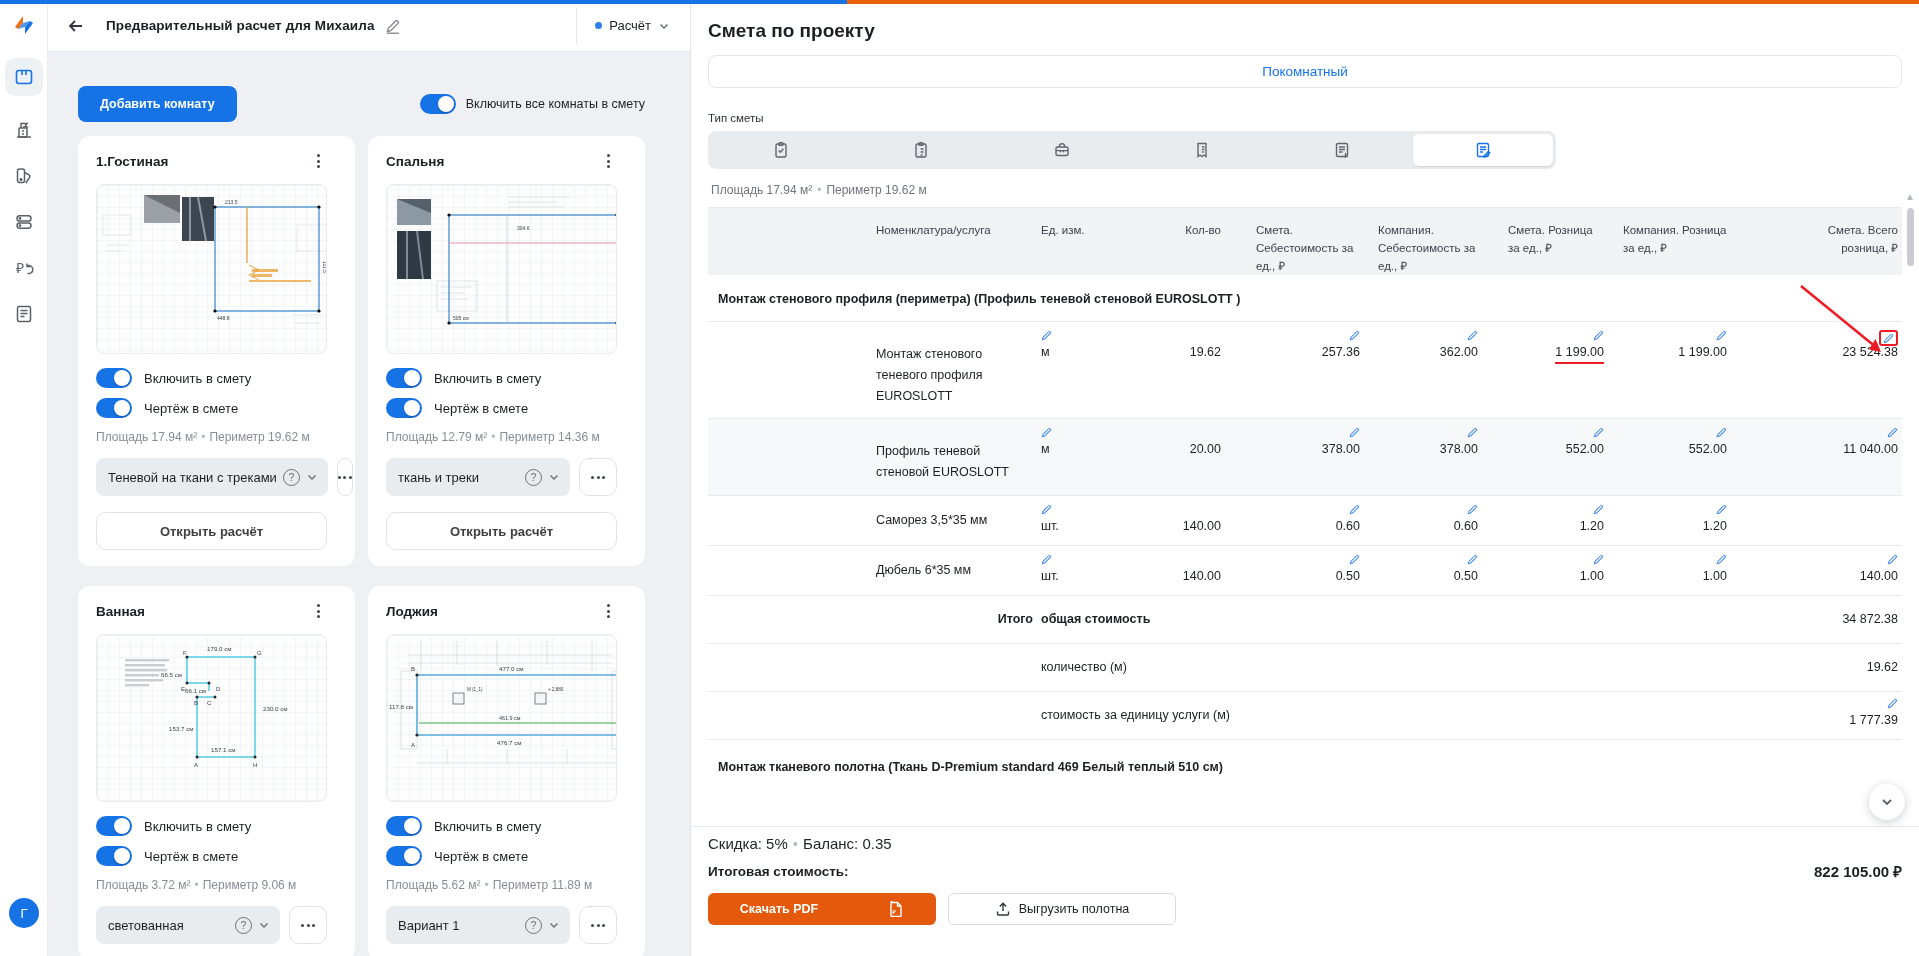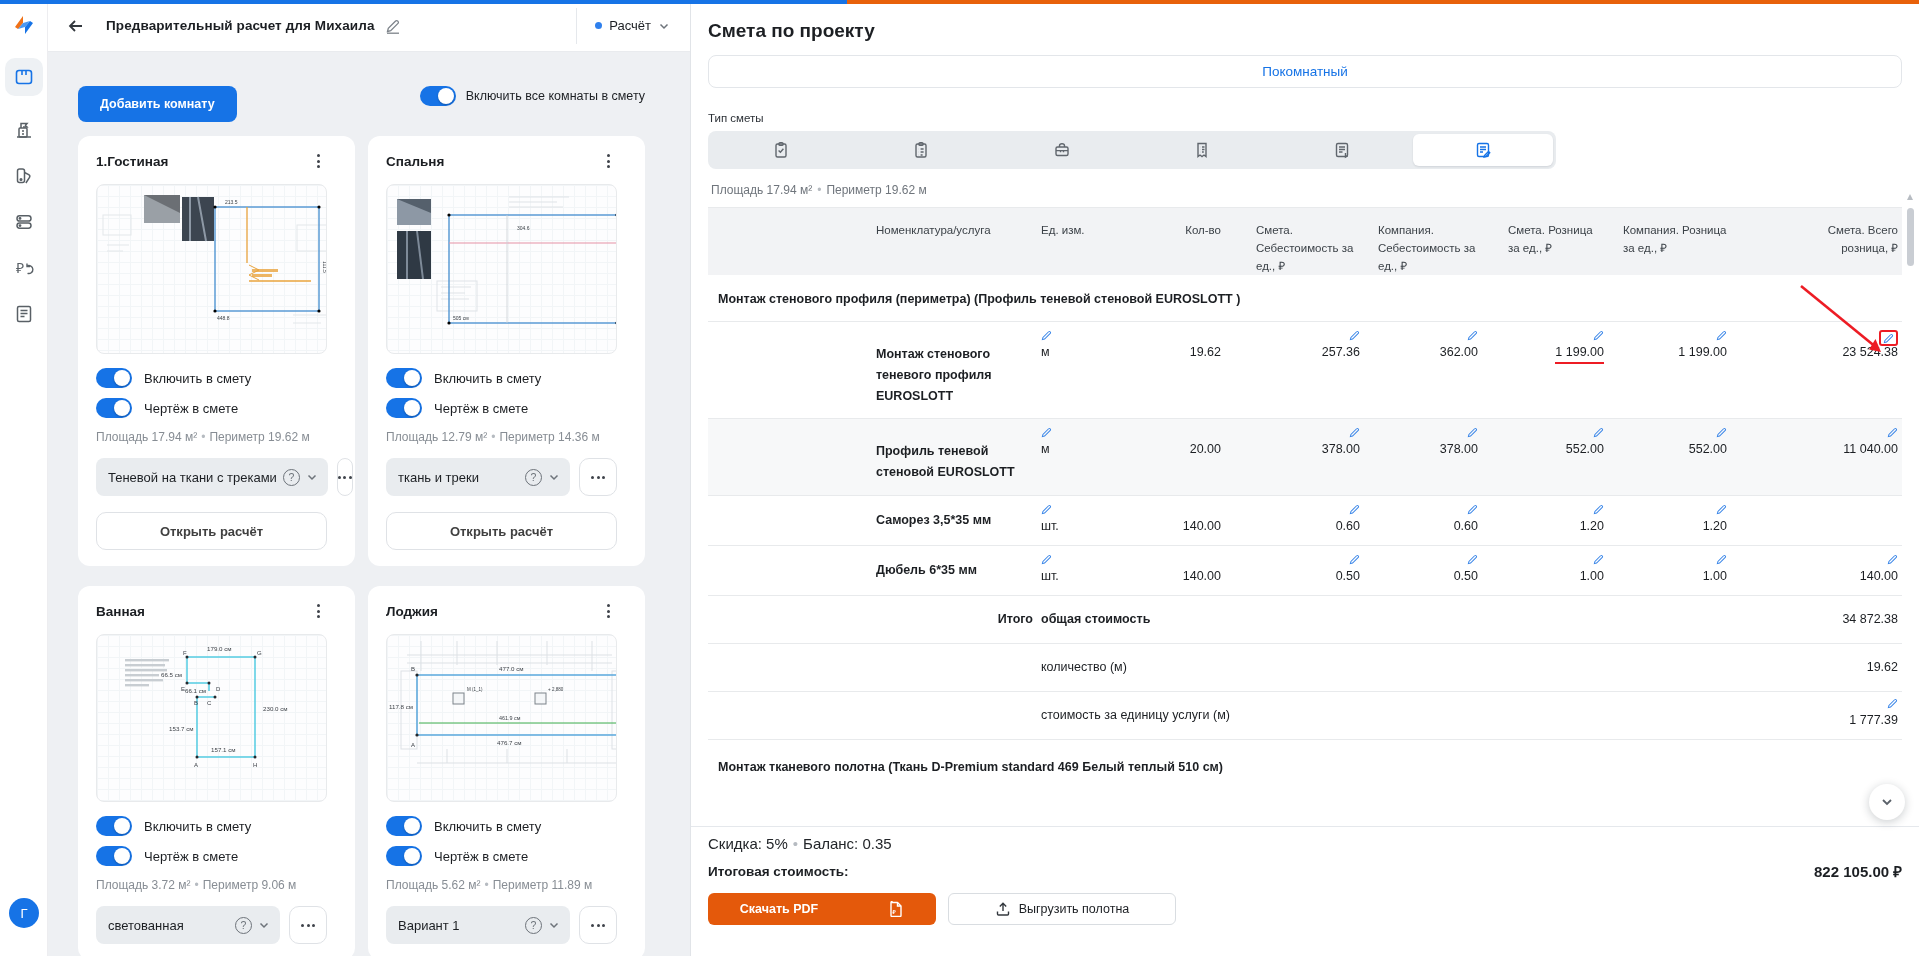--- a/index.html
+++ b/index.html
@@ -24,21 +24,21 @@
   .topbar { height:52px; background:#fff; display:flex; align-items:center; border-bottom:1px solid #e9ebee; padding-left:10px; flex:none; }
   .back-btn { width:36px; height:36px; display:flex; align-items:center; justify-content:center; color:#33383e; }
   .tb-title { font-size:13.5px; font-weight:700; margin-left:12px; letter-spacing:.1px; }
   .tb-edit { margin-left:10px; color:#7d838a; display:flex; }
   .tb-right { margin-left:auto; height:36px; border-left:1px solid #e5e8ec; display:flex; align-items:center; padding:0 20px 0 18px; gap:7px; }
   .dot-blue { width:7px; height:7px; border-radius:50%; background:#2f80ed; }
   .tb-mode { font-size:13px; color:#1c1f23; }
   .chev { color:#6d737a; display:flex; }
 
   .left-scroll { flex:1; padding:0 45px 0 30px; overflow:hidden; }
-  .actions-row { display:flex; align-items:flex-start; margin-top:34px; height:36px; }
+  .actions-row { display:flex; align-items:center; margin-top:34px; height:36px; }
   .btn-primary { background:#1673e6; color:#fff; font-size:12.5px; font-weight:700; border:none; border-radius:8px; height:36px; padding:0 22px; cursor:pointer; }
   .include-all { margin-left:auto; display:flex; align-items:center; gap:10px; }
   .include-all .lbl { font-size:12.5px; color:#1c1f23; }
 
   .switch { width:36px; height:20px; border-radius:999px; background:#1673e6; position:relative; flex:none; }
   .switch .knob { position:absolute; top:2px; left:18px; width:16px; height:16px; border-radius:50%; background:#fff; box-shadow:0 1px 2px rgba(0,0,0,.25); }
 
   .cards { display:flex; flex-wrap:wrap; gap:20px 13px; margin-top:14px; }
   .card { width:277px; background:#fff; border-radius:12px; padding:16px 28px 16px 18px; }
   .card-head { display:flex; align-items:center; justify-content:space-between; }
@@ -88,21 +88,21 @@
   .h6 { padding-right:16px; } .h6 span { max-width:96px; }
   .h7 { padding-right:16px; } .h7 span { max-width:104px; }
   .h8 { padding-right:4px; }  .h8 span { max-width:95px; text-align:right; }
 
   .group-row { padding:17px 0 15px 10px; font-size:12.5px; font-weight:700; border-bottom:1px solid #e8eaec; }
   .group-row.last { border-bottom:none; padding-top:20px; padding-bottom:30px; }
 
   .drow { border-bottom:1px solid #e8eaec; font-size:12.5px; }
   .drow.alt { background:#f7f8f9; }
   .drow > div { padding-top:8px; padding-bottom:12px; }
-  .cname { padding-left:168px; padding-top:22px !important; line-height:1.65; padding-right:8px;font-weight:bold; }
+  .cname { padding-left:168px; padding-top:22px !important; line-height:1.65; padding-right:8px; }
   .cunit  { }
   .cnum { text-align:right; }
   .c3 { padding-right:32px; } .c4 { padding-right:18px; } .c5 { padding-right:22px; }
   .c6 { padding-right:16px; } .c7 { padding-right:16px; } .c8 { padding-right:4px; }
   .pcl { height:15px; display:flex; justify-content:flex-end; align-items:flex-start; }
   .pcl.left { justify-content:flex-start; }
   .pcl svg { display:block; }
   .qty-pad { padding-top:23px !important; }
   .val { display:inline-block; }
   .u-red { border-bottom:2px solid #ed1c24; padding-bottom:3px; }

